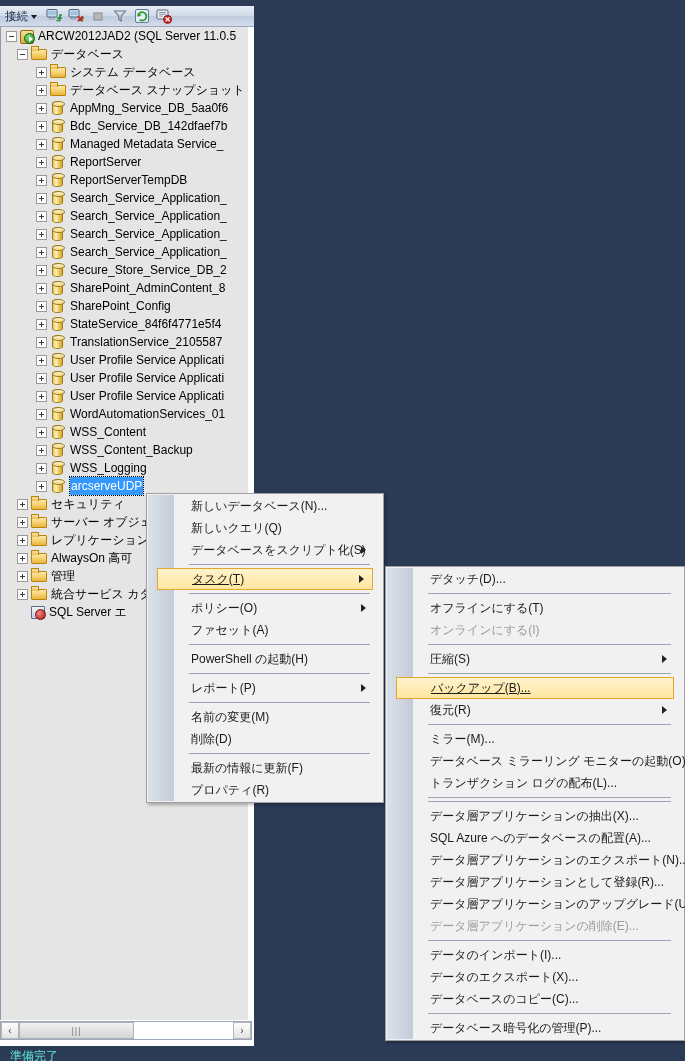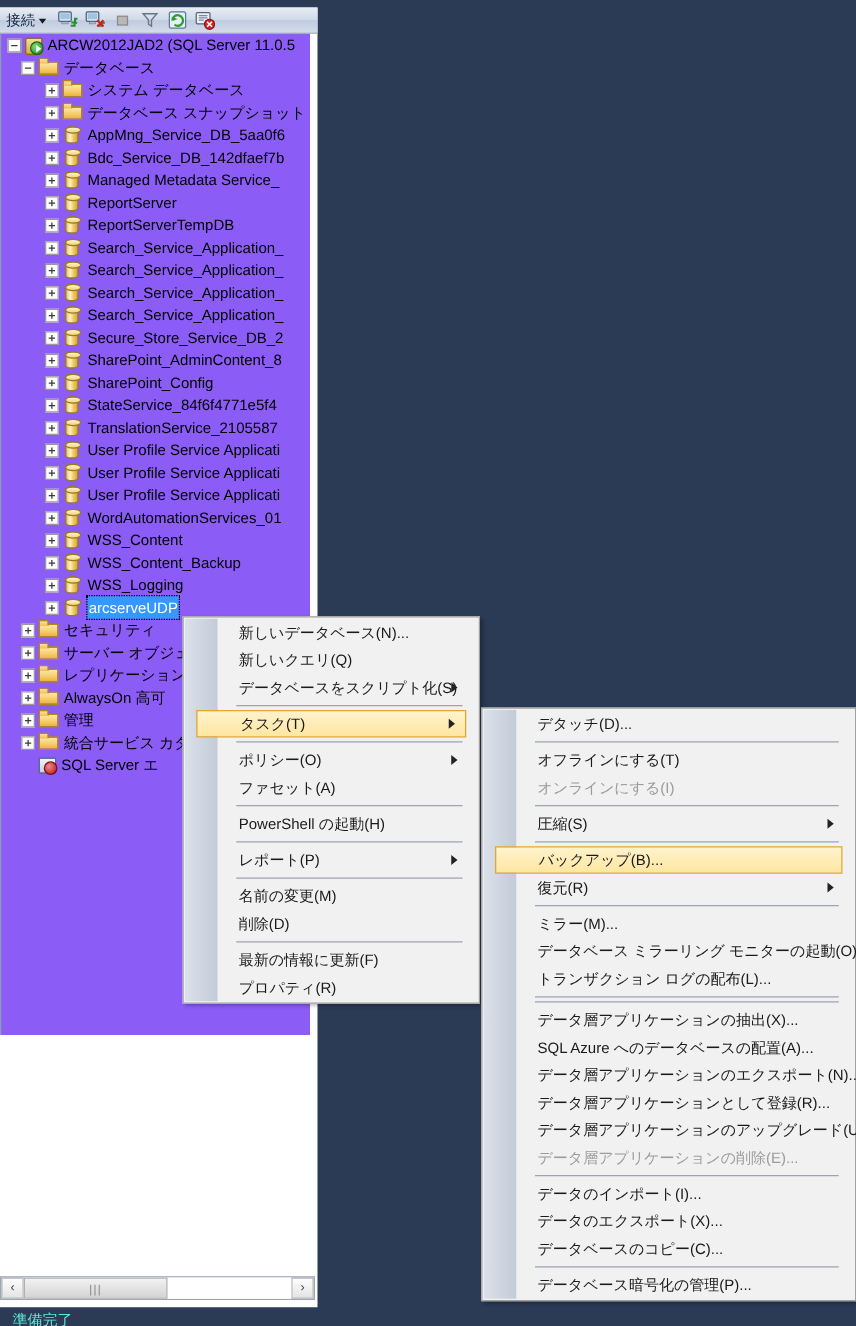--- a/index.html
+++ b/index.html
@@ -38,22 +38,22 @@
   .tb-sep { width: 4px; }
   .tb-btn {
     width: 22px; height: 19px; display: flex;
     align-items: center; justify-content: center; position: relative;
   }
   .tb-ico { position: relative; width: 16px; height: 16px; display:block; }
 
   
   #tree {
     position: absolute; left: 0; top: 21px;
-    width: 248px; height: 801px;
-    background: #8b5cf6; overflow: hidden;
+    width: 248px; height: 993px;
+    background: #e5e5e5; overflow: hidden;
     border-left: 1px solid #8c9bb2;
   }
   .row {
     height: 18px; display: flex; align-items: center;
     white-space: nowrap; font-size: 12px; line-height: 18px;
     position: relative;
   }
   .exp {
     width: 11px; height: 11px; border: 1px solid #9a9a9a;
     background: #fdfdfd; position: relative; flex: 0 0 auto;
@@ -182,20 +182,21 @@
     padding-left: 35px; padding-right: 22px; font-size: 12px;
     color: #1a1a1a; white-space: nowrap; z-index: 2;
   }
   .mi.disabled { color: #9b9b9b; }
   .mi.hl {
     background: linear-gradient(to bottom,#fff3cd,#ffe6a0);
     border: 1px solid #e3a72f;
     margin: 0 1px;
     padding-left: 34px;
     height: 22px;
+    text-decoration: underline;
   }
   .mi .arrow {
     position: absolute; right: 8px; top: 50%; margin-top: -4px;
     width: 0; height: 0; border-left: 5px solid #222;
     border-top: 4px solid transparent; border-bottom: 4px solid transparent;
   }
   .msep {
     height: 1px; background: #9aa4b4; margin: 3px 4px 3px 33px; position: relative; z-index: 2;
   }
 

